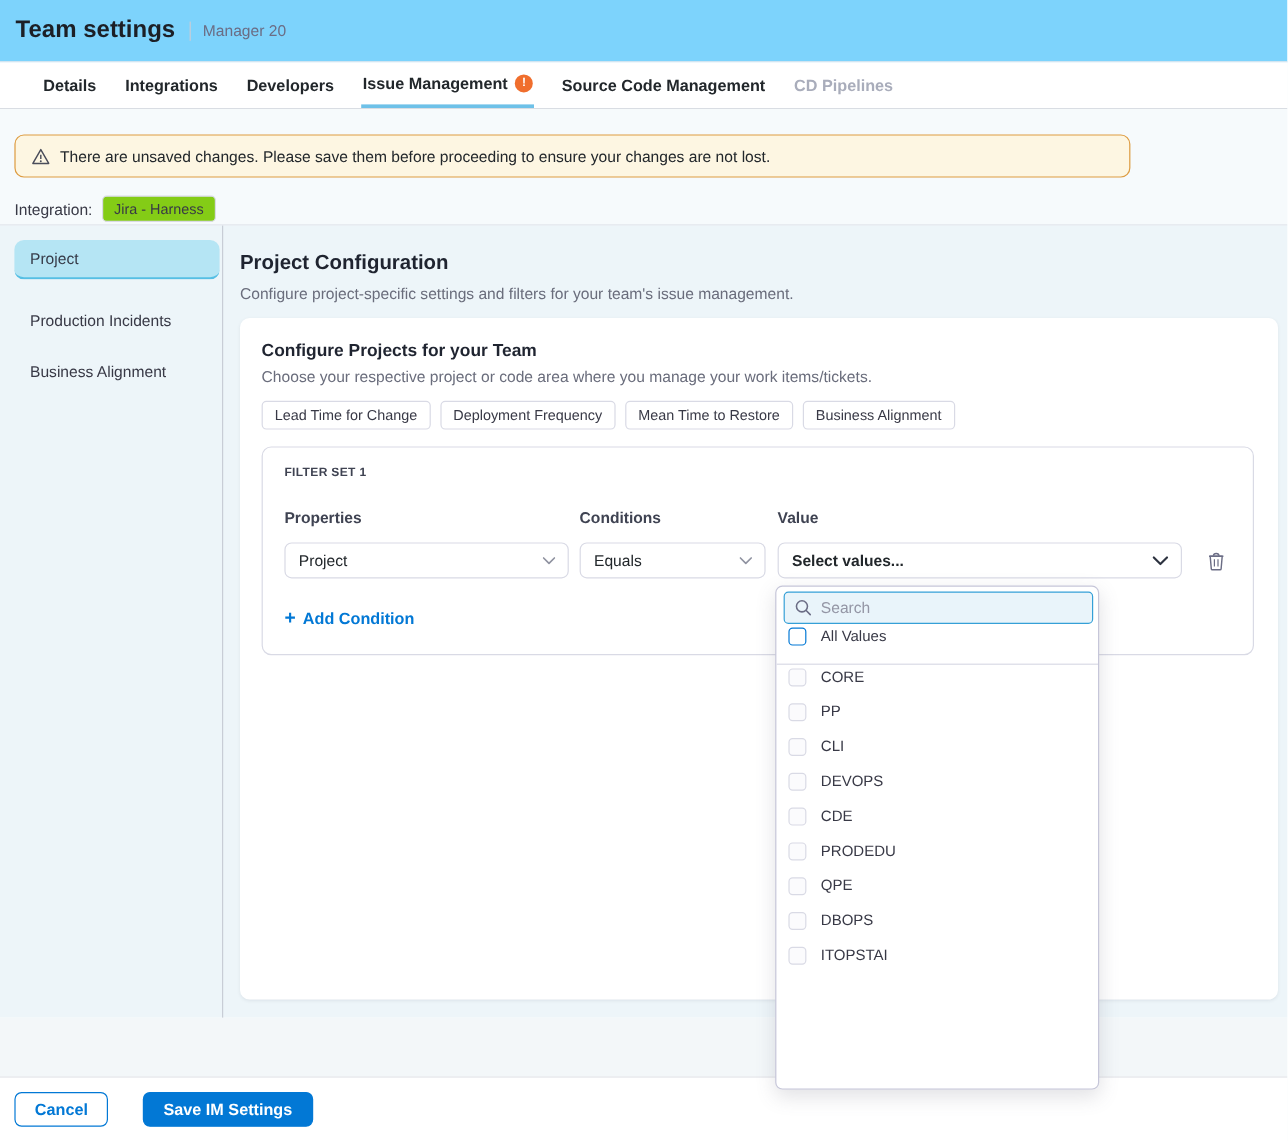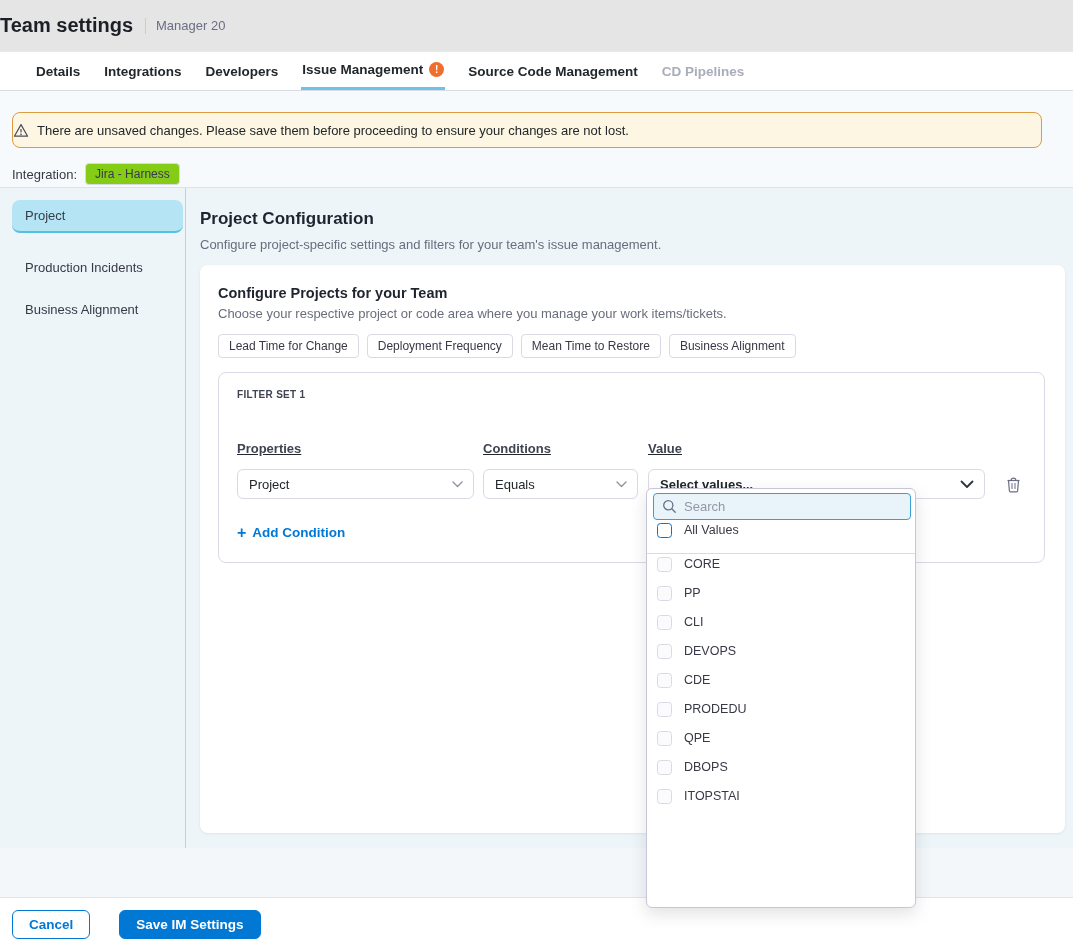--- a/index.html
+++ b/index.html
@@ -1,35 +1,35 @@
 <!DOCTYPE html>
 <html><head>
 <meta charset="utf-8">
 <style>
   * { margin: 0; padding: 0; box-sizing: border-box; }
   html, body { background: #ffffff; }
   body { font-family: "Liberation Sans", sans-serif; color: #22272b; }
   .page { position: relative; width: 1073px; height: 951px; background: #ffffff; overflow: hidden; }
 
   
-  .header { position: absolute; left: 0; top: 0; width: 1073px; height: 52px; background: #e5e5e5; border-bottom: 1px solid #e8e9ee; display: flex; align-items: center; }
+  .header { position: absolute; left: 0; top: 0; width: 1073px; height: 52px; background: #7dd3fc; border-bottom: 1px solid #e8e9ee; display: flex; align-items: center; padding-left: 13px; }
   .page-title { font-size: 20px; font-weight: 700; color: #1c1f26; }
   .title-sep { width: 1px; height: 16px; background: #c9ccd6; margin: 0 10px 0 12px; }
   .title-sub { font-size: 13px; color: #6b6d85; }
 
   
   .tabbar { position: absolute; left: 0; top: 52px; width: 1073px; height: 39px; background: #ffffff; border-bottom: 1px solid #d9dde3; display: flex; align-items: stretch; padding-left: 35px; gap: 22px; }
   .tab { display: flex; align-items: center; gap: 6px; font-size: 13.5px; font-weight: 600; color: #22272b; position: relative; padding: 0 1px; cursor: pointer; }
   .tab.active { border-bottom: 3px solid #6ec1e8; }
   .tab.disabled { color: #a9adbb; }
   .tab-badge { width: 15px; height: 15px; border-radius: 50%; background: #f06e2d; color: #ffffff; font-size: 10px; font-weight: 700; display: flex; align-items: center; justify-content: center; }
 
   
   .content-upper { position: absolute; left: 0; top: 91px; width: 1073px; height: 97px; background: #f6fafc; border-bottom: 1px solid #dde2e8; }
-  .banner { position: absolute; left: 12px; top: 21px; width: 1030px; height: 36px; background: #fdf6e2; border: 1.5px solid #dd9b40; border-radius: 8px; display: flex; align-items: center; gap: 8px; }
+  .banner { position: absolute; left: 12px; top: 21px; width: 930px; height: 36px; background: #fdf6e2; border: 1.5px solid #dd9b40; border-radius: 8px; display: flex; align-items: center; padding-left: 13px; gap: 8px; }
   .banner-text { font-size: 13px; color: #22272b; }
   .integration-row { position: absolute; left: 12px; top: 72px; height: 22px; display: flex; align-items: center; gap: 8px; }
   .integration-label { font-size: 13px; color: #383946; }
   .integration-chip { border: 1px solid #d9dae5; background: #84cc16; border-radius: 4px; padding: 3px 9px; font-size: 12px; color: #383946; }
 
   
   .content-lower { position: absolute; left: 0; top: 188px; width: 1073px; height: 660px; background: #edf5f9; }
   .content-foot-strip { position: absolute; left: 0; top: 848px; width: 1073px; height: 49px; background: #f3f7f9; }
 
   
@@ -42,21 +42,21 @@
   .main-sub { position: absolute; left: 200px; top: 237px; font-size: 13px; color: #6a6d7c; }
 
   .card { position: absolute; left: 200px; top: 265px; width: 865px; height: 568px; background: #ffffff; border-radius: 8px; box-shadow: 0 1px 3px rgba(40,41,61,0.08); padding: 20px 20px 0 18px; }
   .card-title { font-size: 14.5px; font-weight: 700; color: #1f2430; }
   .card-sub { margin-top: 5px; font-size: 13px; color: #6a6d7c; }
   .chips-row { margin-top: 13px; display: flex; gap: 8px; }
   .chip { border: 1px solid #d9dae5; background: #ffffff; border-radius: 4px; padding: 4px 10px; font-size: 12px; color: #383946; }
 
   .filter-box { margin-top: 14px; width: 827px; border: 1px solid #d9dae5; border-radius: 8px; padding: 16px 18px 20px 18px; }
   .fs-title { font-size: 10px; font-weight: 700; letter-spacing: 0.3px; color: #3f4352; }
-  .fs-labels { margin-top: 41px; display: flex; text-decoration: underline; }
+  .fs-labels { margin-top: 24px; display: flex; }
   .fs-label { font-size: 13px; font-weight: 700; color: #3f4352; }
   .w-prop { width: 237px; margin-right: 9px; }
   .w-cond { width: 155px; margin-right: 10px; }
   .w-val  { width: 337px; }
   .fs-selects { margin-top: 13px; display: flex; align-items: center; }
   .select { height: 30px; border: 1px solid #d9dae5; border-radius: 6px; background: #ffffff; display: flex; align-items: center; justify-content: space-between; padding: 0 10px 0 11px; font-size: 13px; color: #22272b; cursor: pointer; }
   .select.bold { font-weight: 700; }
   .trash-btn { margin-left: 19px; background: none; border: none; cursor: pointer; display: flex; align-items: center; padding: 2px; }
   .add-condition { margin-top: 26px; display: inline-flex; align-items: center; gap: 6px; color: #0278d5; font-size: 13.5px; font-weight: 700; background: none; border: none; cursor: pointer; font-family: "Liberation Sans", sans-serif; }
   .plus-glyph { font-size: 16px; font-weight: 700; line-height: 13px; }

